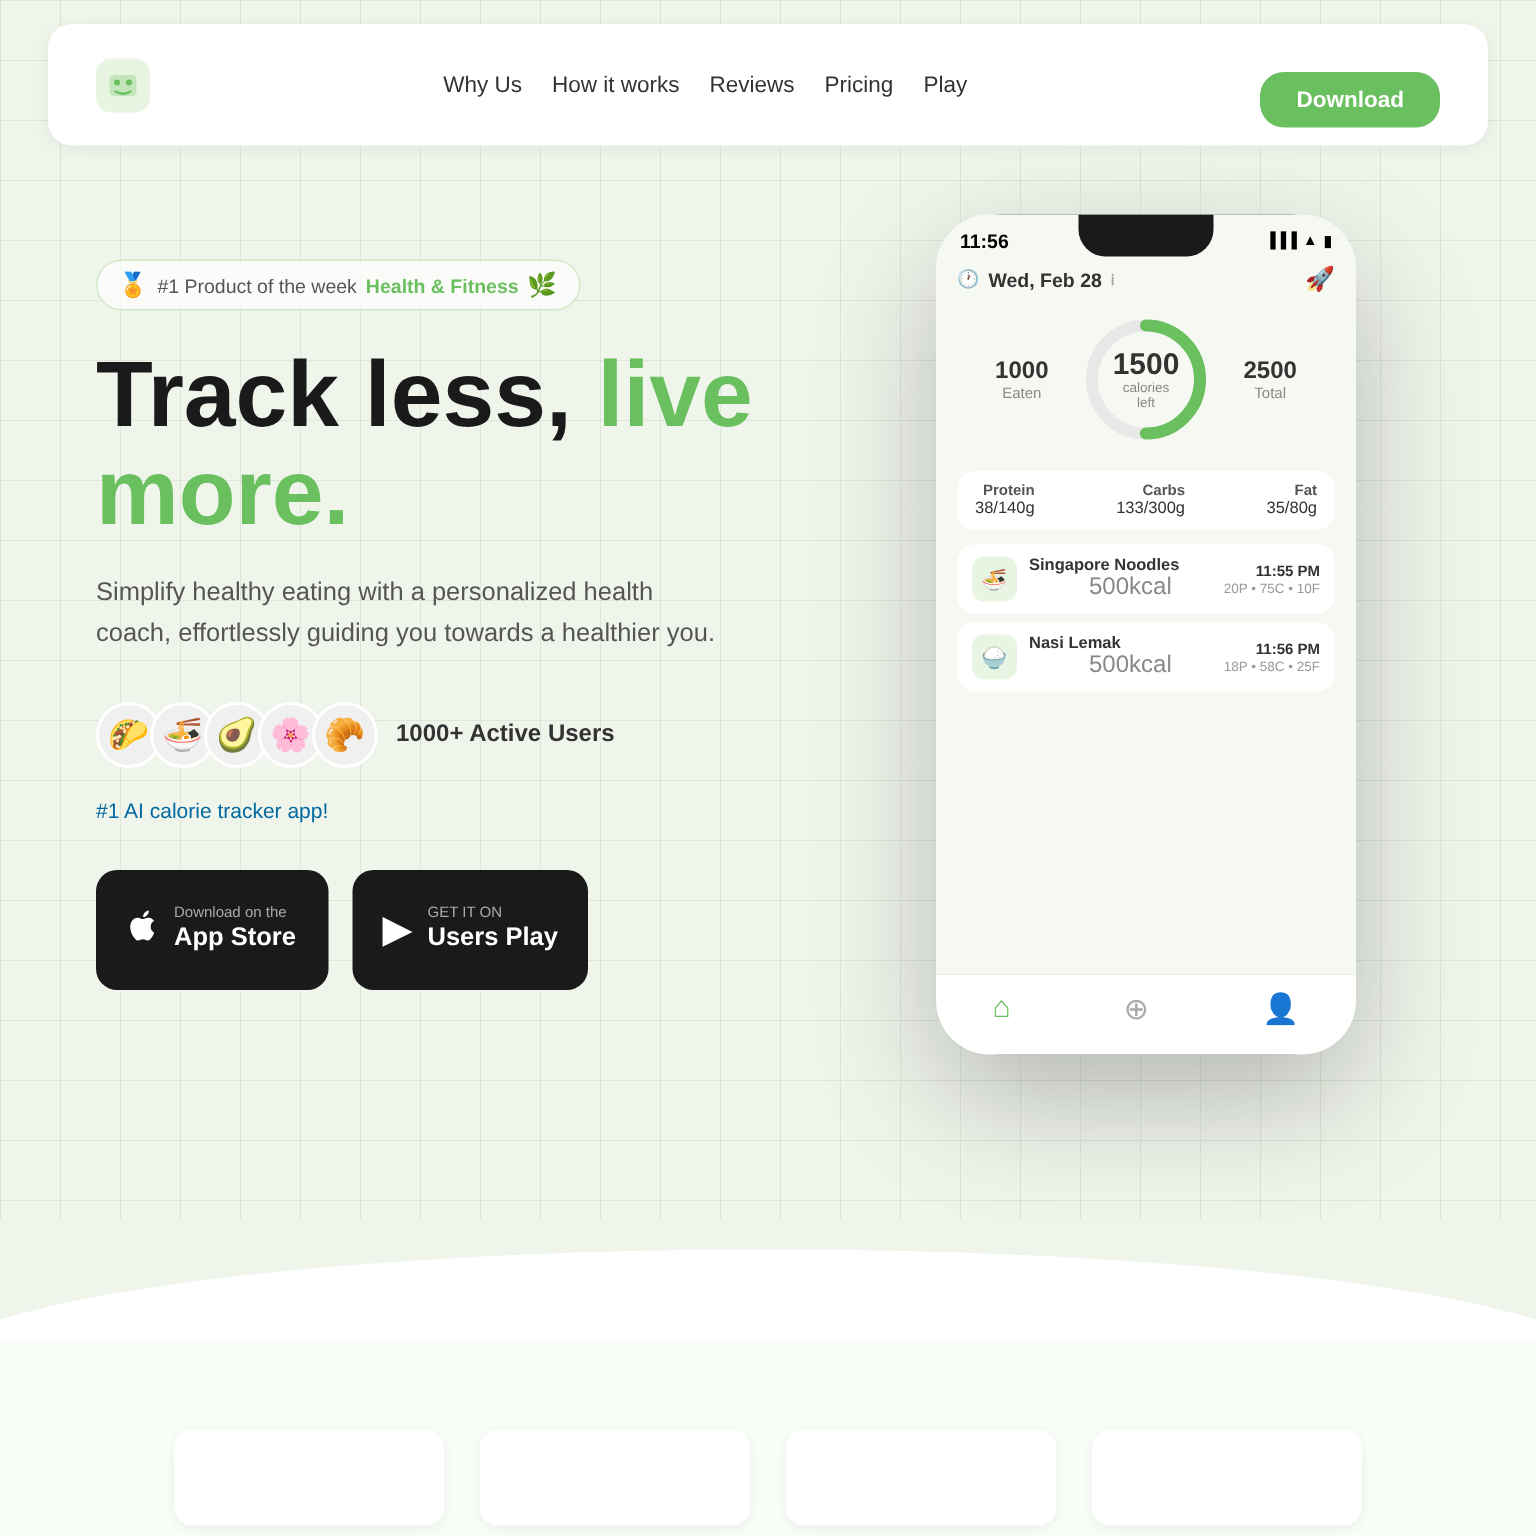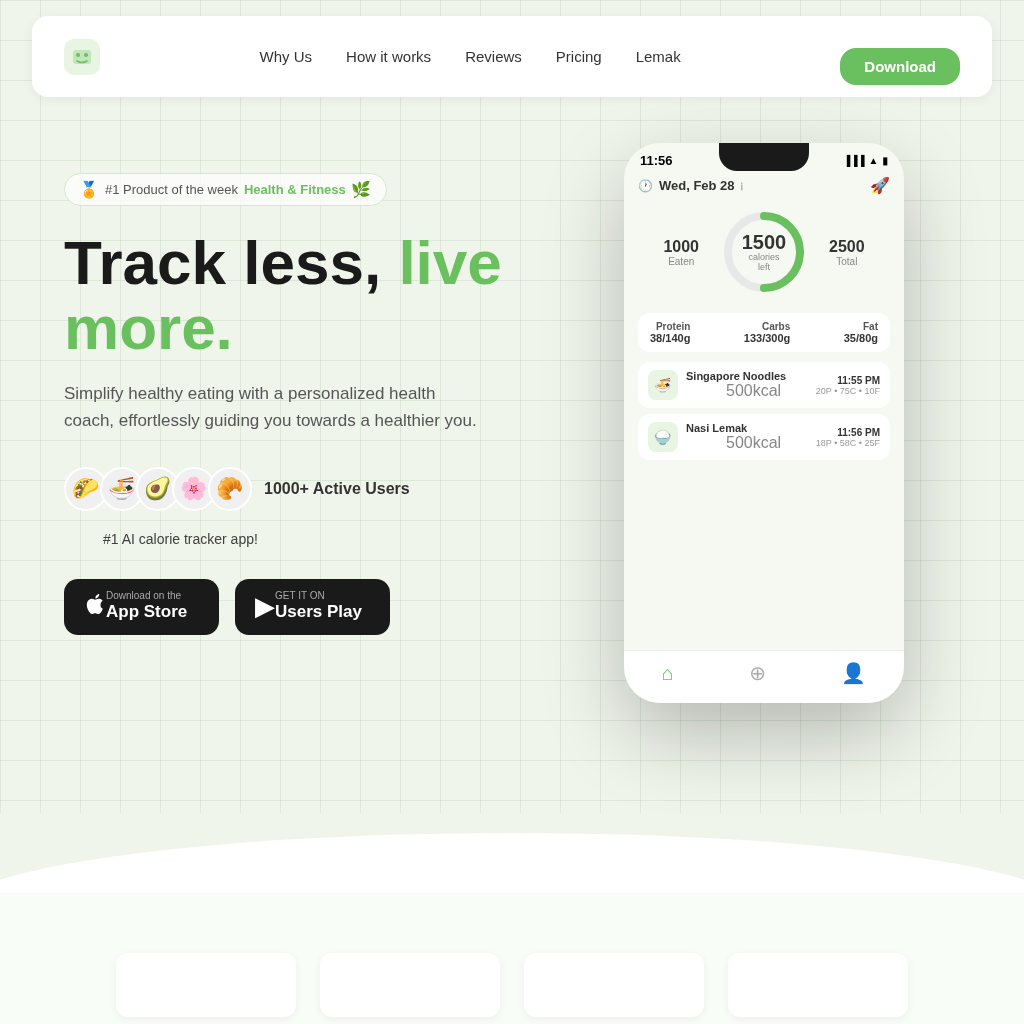--- a/index.html
+++ b/index.html
@@ -51,21 +51,21 @@
       border-radius: 10px;
       display: flex;
       align-items: center;
       justify-content: center;
       font-size: 20px;
     }
 
     .nav-links {
       display: flex;
       align-items: center;
-      gap: 34px;
+      gap: 20px;
     }
 
     .nav-link {
       color: #333;
       text-decoration: none;
       font-size: 15px;
       font-weight: 500;
       cursor: pointer;
     }
 
@@ -166,39 +166,39 @@
     .avatar:first-child { margin-left: 0; }
 
     .user-count {
       font-size: 16px;
       font-weight: 600;
       color: #333;
     }
 
     .tagline {
       font-size: 14px;
-      color: #404040;
+      color: #0369a1;
       margin-bottom: 32px;
-      margin-left: 39px;
     }
 
     .store-buttons {
       display: flex;
       gap: 16px;
     }
 
     .store-btn {
       background: #1a1a1a;
       color: white;
       border: none;
       border-radius: 14px;
-      padding: 12px 20px;
+      padding: 24px 20px;
       cursor: pointer;
       display: flex;
       align-items: center;
+      gap: 10px;
       min-width: 155px;
     }
 
     .store-btn-icon {
       font-size: 26px;
     }
 
     .store-btn-text {
       display: flex;
       flex-direction: column;
@@ -368,21 +368,21 @@
 
     .macro-name {
       font-size: 10px;
       font-weight: 600;
       color: #555;
     }
 
     .macro-val {
       font-size: 11px;
       color: #333;
-      font-weight: 700;
+      font-weight: 400;
     }
 
     .food-log {
       display: flex;
       flex-direction: column;
       gap: 6px;
     }
 
     .food-item {
       background: white;
@@ -505,21 +505,21 @@
         <path d="M7 16 Q12 19 17 16" stroke="#6abf5e" stroke-width="1.5" fill="none" stroke-linecap="round"></path>
       </svg>
     </div>
   </div>
 
   <div class="nav-links">
     <a class="nav-link">Why Us</a>
     <a class="nav-link">How it works</a>
     <a class="nav-link">Reviews</a>
     <a class="nav-link">Pricing</a>
-    <a class="nav-link">Lemak</a>
+    <a class="nav-link">Play</a>
   </div>
 
   <button class="nav-download-btn">Download</button>
 </nav>
 
 <section class="hero">
   <div class="hero-content">
 
     
     <div class="badge">

